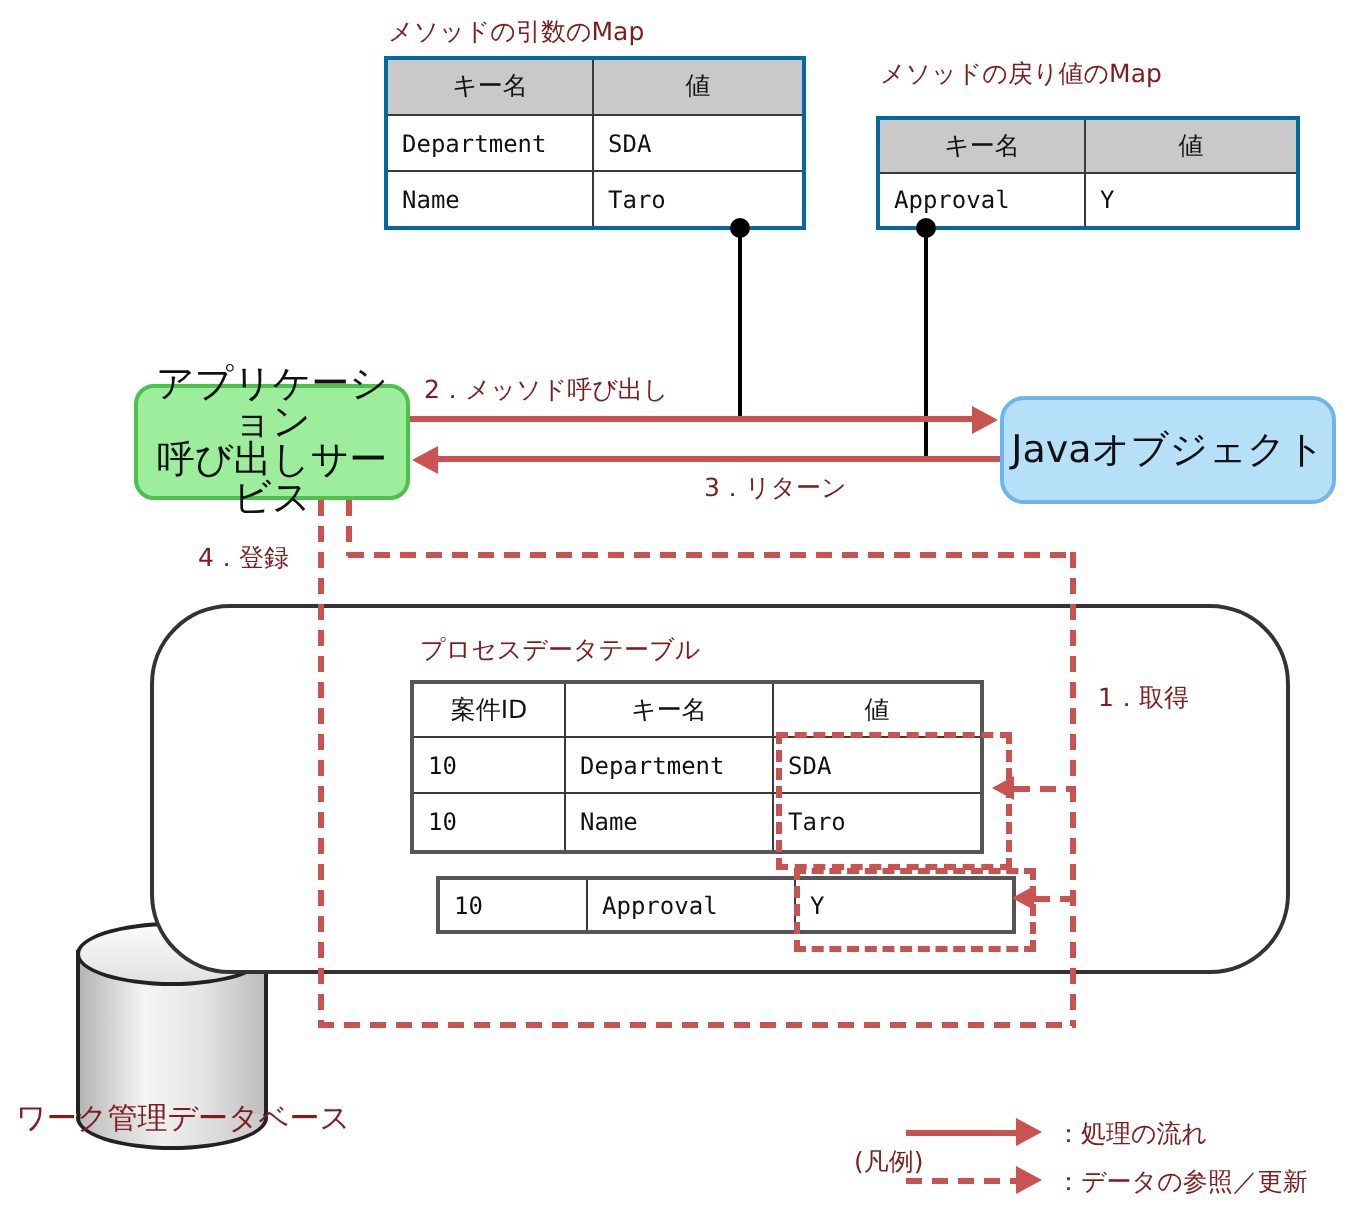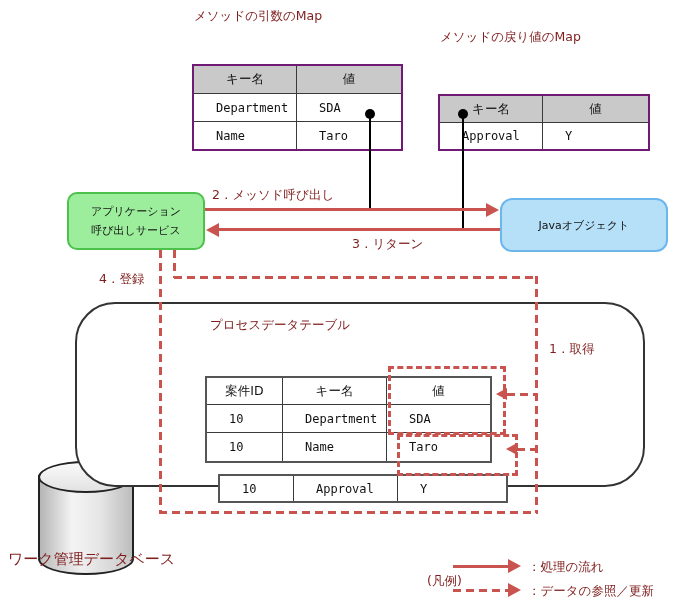--- a/index.html
+++ b/index.html
@@ -7,43 +7,43 @@
     --green-fill:#9cee9c; --green-border:#4cc24c;
     --blue-fill:#b5e0f8;  --blue-border:#6cb6ec;
     --hdr-gray:#c9c9c9;
   }
   html,body{margin:0;padding:0;background:#fff;}
   #stage{position:relative;width:678px;height:611px;background:#fff;overflow:hidden;
          font-family:"DejaVu Sans","Liberation Sans",sans-serif;color:#111;}
   .abs{position:absolute;box-sizing:border-box;}
   .lbl{position:absolute;font-size:12.5px;white-space:nowrap;color:#7f1d1d;z-index:5;}
   
-  .tbl{position:absolute;display:grid;background:#fff;border:2px solid #701a75;box-sizing:border-box;z-index:4;margin-top:36px;}
+  .tbl{position:absolute;display:grid;background:#fff;border:2px solid #0369a1;box-sizing:border-box;z-index:4;}
   .cell{border-right:1.5px solid #3a3a3a;border-bottom:1.5px solid #3a3a3a;
         display:flex;align-items:center;overflow:hidden;box-sizing:border-box;}
   .cell.hdr{background:var(--hdr-gray);justify-content:center;font-size:12.5px;}
   .cell.whdr{background:#fff;justify-content:center;font-size:12.5px;}
-  .cell.data{padding-left:22px;font-family:"DejaVu Sans Mono","Liberation Mono",monospace;font-size:12px;}
+  .cell.data{padding-left:7px;font-family:"DejaVu Sans Mono","Liberation Mono",monospace;font-size:12px;}
   .cell.no-r{border-right:none;}
   .cell.no-b{border-bottom:none;}
   
   .rline{position:absolute;height:3px;background:var(--red);z-index:5;}
   .arr-r{position:absolute;width:0;height:0;border-top:7.5px solid transparent;border-bottom:7.5px solid transparent;border-left:13px solid var(--red);z-index:6;}
   .arr-l{position:absolute;width:0;height:0;border-top:7.5px solid transparent;border-bottom:7.5px solid transparent;border-right:13px solid var(--red);z-index:6;}
   .arr-l.sm{border-top-width:6.5px;border-bottom-width:6.5px;border-right-width:11px;}
   
   .hdash{position:absolute;height:3px;background:repeating-linear-gradient(90deg,var(--red) 0 8px,transparent 8px 13px);z-index:6;}
   .vdash{position:absolute;width:3px;background:repeating-linear-gradient(180deg,var(--red) 0 8px,transparent 8px 13px);z-index:6;}
   .dashrect{position:absolute;border:3px dashed var(--red);background:transparent;z-index:7;}
   
   .bline{position:absolute;width:2px;background:#000;z-index:4;}
   .bdot{position:absolute;width:10px;height:10px;border-radius:50%;background:#000;z-index:5;}
   
   .node{position:absolute;display:flex;flex-direction:column;align-items:center;justify-content:center;
-        font-size:11px;line-height:19px;text-align:center;z-index:5;box-sizing:border-box;}
+        font-size:19px;line-height:19px;text-align:center;z-index:5;box-sizing:border-box;}
   #app-box{left:67px;top:192px;width:138px;height:58px;background:var(--green-fill);
            border:2.5px solid var(--green-border);border-radius:10px;}
   #java-box{left:500px;top:198px;width:168px;height:54px;background:var(--blue-fill);
             border:2.5px solid var(--blue-border);border-radius:12px;}
   
   #db-rect{left:75px;top:302px;width:570px;height:185px;border:2px solid #333;border-radius:40px;background:#fff;z-index:2;}
   
   #cyl{left:38px;top:461px;width:96px;height:112px;z-index:1;}
   .cyl-bottom{position:absolute;left:0;top:82px;width:92px;height:28px;border:2px solid #222;border-radius:50%;
               background:linear-gradient(90deg,#bdbdbd,#efefef 45%,#c9c9c9);}

